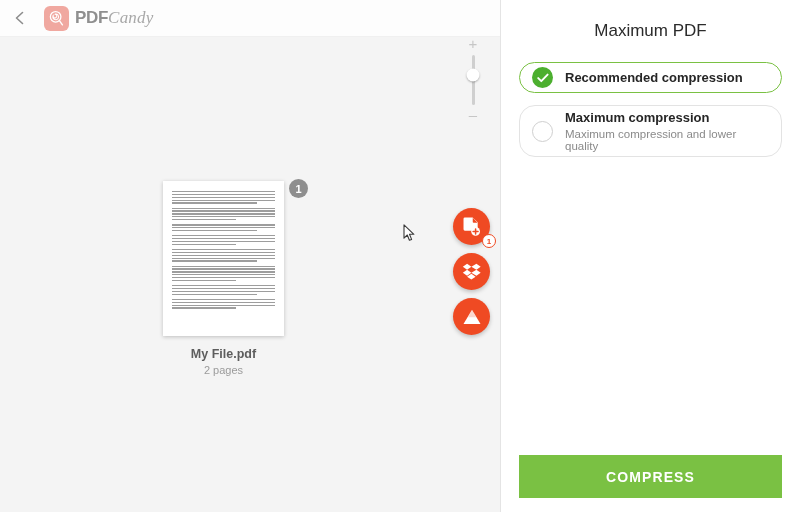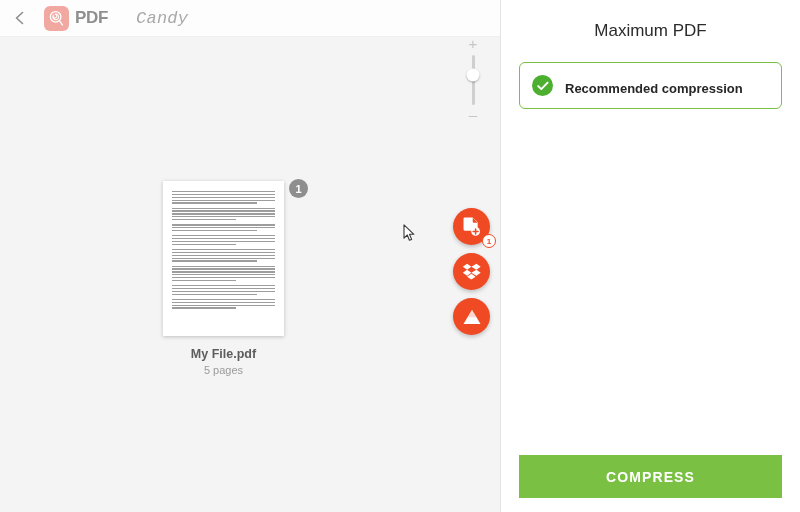--- a/index.html
+++ b/index.html
@@ -42,24 +42,24 @@
     margin-left: 4px;
   }
   .logo-mark {
     width: 25px; height: 25px;
     border-radius: 6px;
     background: #f0a8a0;
     display: flex; align-items: center; justify-content: center;
   }
   .logo-text {
     font-size: 17px; color: #9a9a9a; letter-spacing: .2px;
-    display: flex; align-items: baseline; gap: 28px;
+    display: flex; align-items: baseline;
   }
   .logo-pdf { font-weight: bold; color: #8f8f8f; letter-spacing: -0.3px; }
-  .logo-candy { font-style: italic; font-family: Liberation Mono, monospace; color: #a8a8a8; font-size: 17px; }
+  .logo-candy { font-style: italic; font-family: Liberation Serif, serif; color: #a8a8a8; font-size: 17px; }
 
   
   .zoom-slider {
     position: absolute; left: 461px; top: 38px;
     width: 24px; height: 88px;
     display: flex; flex-direction: column; align-items: center;
   }
   .zoom-plus, .zoom-minus {
     color: #c6c6c6; font-size: 15px; line-height: 12px;
     cursor: pointer; user-select: none;
@@ -162,23 +162,23 @@
   }
   .panel-title {
     margin-top: 21px;
     text-align: center;
     font-size: 17px;
     color: #2b2b2b;
     font-weight: normal;
   }
   .options { margin-top: 21px; padding: 0 18px; }
   .option {
-    display: flex; align-items: flex-end;
-    border-radius: 6px;
-    padding: 12px 10px;
+    display: flex; align-items: center;
+    border-radius: 16px;
+    padding: 4px 10px;
     cursor: pointer;
     background: #ffffff;
   }
   .option.selected { border: 1.5px solid #7ac143; }
   .option.unselected { border: 1.5px solid #e3e3e3; margin-top: 12px; }
   .radio {
     flex: 0 0 auto;
     width: 21px; height: 21px; border-radius: 50%;
     margin-right: 12px; margin-left: 2px;
     display: flex; align-items: center; justify-content: center;
@@ -288,21 +288,21 @@
           <div class="para">
             <div class="ln"></div>
               <div class="ln"></div>
               <div class="ln"></div>
               <div class="ln short"></div>
           </div>
         </div>
       </div>
       <div class="page-badge">1</div>
       <div class="file-name">My File.pdf</div>
-      <div class="file-pages">5 pages</div>
+      <div class="file-pages">2 pages</div>
     </div>
 
     <div class="fab-col">
 
       <div class="fab">
         <svg width="19" height="21" viewBox="0 0 20 22">
           <path d="M3 1.5 h8.2 L16.5 6.6 V14 a1.4 1.4 0 0 1 -1.4 1.4 H3 a1.4 1.4 0 0 1 -1.4 -1.4 V2.9 A1.4 1.4 0 0 1 3 1.5 z" fill="#ffffff"></path>
           <path d="M11.3 1.7 v4.4 a0.9 0.9 0 0 0 0.9 0.9 h4.2" fill="#ef4a23"></path>
           <circle cx="14.3" cy="16.2" r="4.6" fill="#ffffff"></circle>
           <path d="M14.3 13.6 v5.2 M11.7 16.2 h5.2" stroke="#ef4a23" stroke-width="1.6" stroke-linecap="round"></path>
@@ -347,20 +347,27 @@
         <span class="radio on">
           <svg width="12" height="10" viewBox="0 0 12 10">
             <polyline points="1.2,5.1 4.3,8.2 10.6,1.6" fill="none" stroke="#ffffff" stroke-width="1.9" stroke-linecap="round" stroke-linejoin="round"></polyline>
           </svg>
         </span>
         <span class="opt-text">
           <span class="opt-title">Recommended compression</span>
         </span>
       </div>
 
+      <div class="option unselected">
+        <span class="radio off"></span>
+        <span class="opt-text">
+          <span class="opt-title">Maximum compression</span>
+          <span class="opt-sub">Maximum compression and lower quality</span>
+        </span>
+      </div>
 
     </div>
 
     <button class="compress-btn">COMPRESS</button>
 
   </div>
 
 </div>
 
 </body></html>

